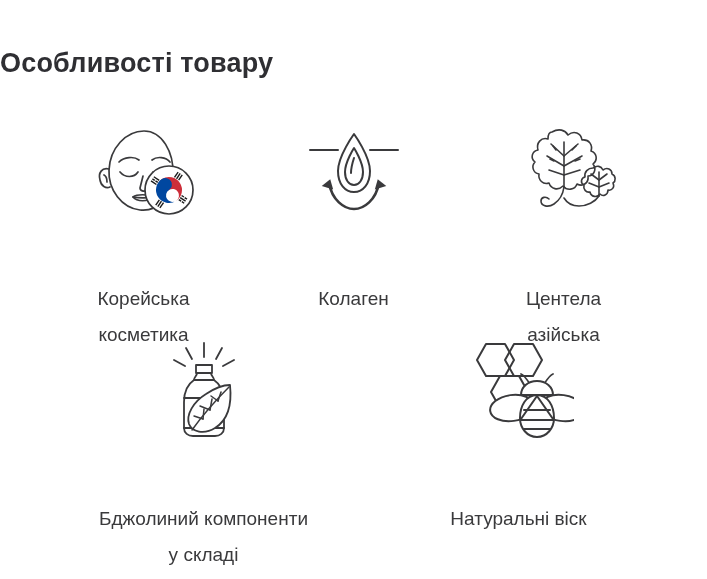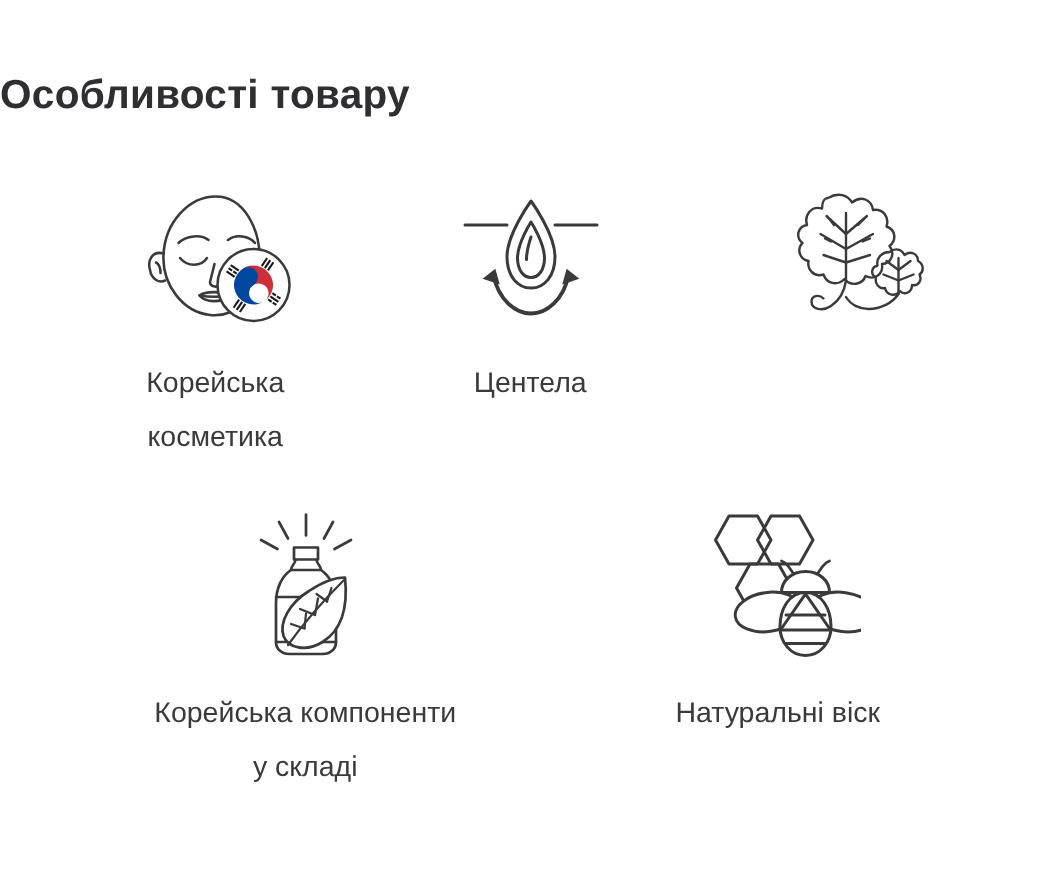--- a/index.html
+++ b/index.html
@@ -41,20 +41,21 @@
     justify-content: center;
     align-items: flex-start;
   }
   .row-top { top: 126px; }
   .row-bottom { top: 340px; }
 
   .feature {
     display: flex;
     flex-direction: column;
     align-items: center;
+    gap: 43px;
   }
 
   .icon-box {
     height: 92px;
     display: flex;
     align-items: center;
     justify-content: center;
   }
 
   .feature-label {
@@ -164,21 +165,21 @@
             <path d="M52 32 C50 38 49 43 49 47"></path>
           </g>
 
           <g fill="none" stroke="#3a3a3c" stroke-width="2.6" stroke-linecap="round">
             <path d="M27 57 C30 74 42 83 52 83 C62 83 74 74 77 57"></path>
           </g>
           <polygon points="27,53 33,62 21,62" fill="#3a3a3c" transform="rotate(18 27 57)"></polygon>
           <polygon points="77,53 83,62 71,62" fill="#3a3a3c" transform="rotate(-18 77 57)"></polygon>
         </svg>
       </div>
-      <div class="feature-label">Центела</div>
+      <div class="feature-label">Колаген</div>
     </div>
 
     <div class="feature col-3">
       <div class="icon-box">
         <svg width="114" height="92" viewBox="0 0 114 92">
           <g fill="none" stroke="#3a3a3c" stroke-width="1.6" stroke-linecap="round" stroke-linejoin="round">
 
             <path d="M45 6 C52 2 58 4 61 9 C67 4 74 7 75 14 C82 13 86 19 84 25
                      C90 27 91 34 86 38 C90 43 87 50 81 50 C82 57 76 61 70 58
                      C68 64 60 65 56 60 C51 65 44 63 42 57 C36 59 31 54 32 48
@@ -207,20 +208,22 @@
             <path d="M92 54 L84 48"></path>
             <path d="M92 54 L100 48"></path>
             <path d="M92 61 L82 57"></path>
             <path d="M92 61 L102 57"></path>
 
             <path d="M57 61 C56 68 53 74 47 78 C41 82 34 80 34 75 C34 71 39 70 42 73"></path>
             <path d="M92 70 C88 76 80 80 72 80 C66 80 60 77 57 72"></path>
           </g>
         </svg>
       </div>
+      <div class="feature-label">Центела
+азійська</div>
     </div>
 
   </div>
 
   <div class="row row-bottom">
 
     <div class="feature col-b1">
       <div class="icon-box">
         <svg width="92" height="100" viewBox="0 0 92 100">
           <g fill="none" stroke="#3a3a3c" stroke-width="1.8" stroke-linecap="round" stroke-linejoin="round">
@@ -249,21 +252,21 @@
               <path d="M52 70 L42 66"></path>
               <path d="M52 70 L54 59"></path>
               <path d="M45 79 L36 76"></path>
               <path d="M45 79 L46 69"></path>
               <path d="M60 61 L53 56"></path>
               <path d="M60 61 L63 52"></path>
             </g>
           </g>
         </svg>
       </div>
-      <div class="feature-label">Корейська компоненти
+      <div class="feature-label">Бджолиний компоненти
 у складі</div>
     </div>
 
     <div class="feature col-b2">
       <div class="icon-box">
         <svg width="110" height="100" viewBox="0 0 110 100">
 
           <g fill="none" stroke="#3a3a3c" stroke-width="2" stroke-linejoin="round">
             <polygon points="22,4 41,4 50,20 41,36 22,36 13,20"></polygon>
             <polygon points="50,4 69,4 78,20 69,36 50,36 41,20"></polygon>

